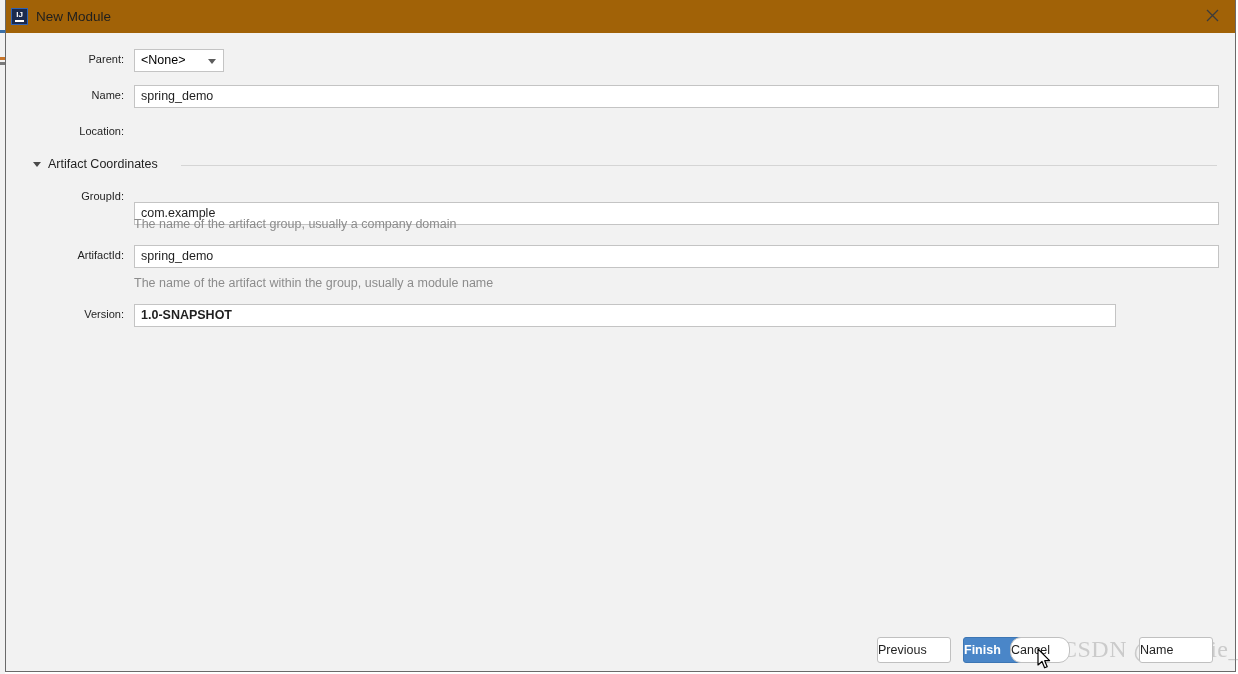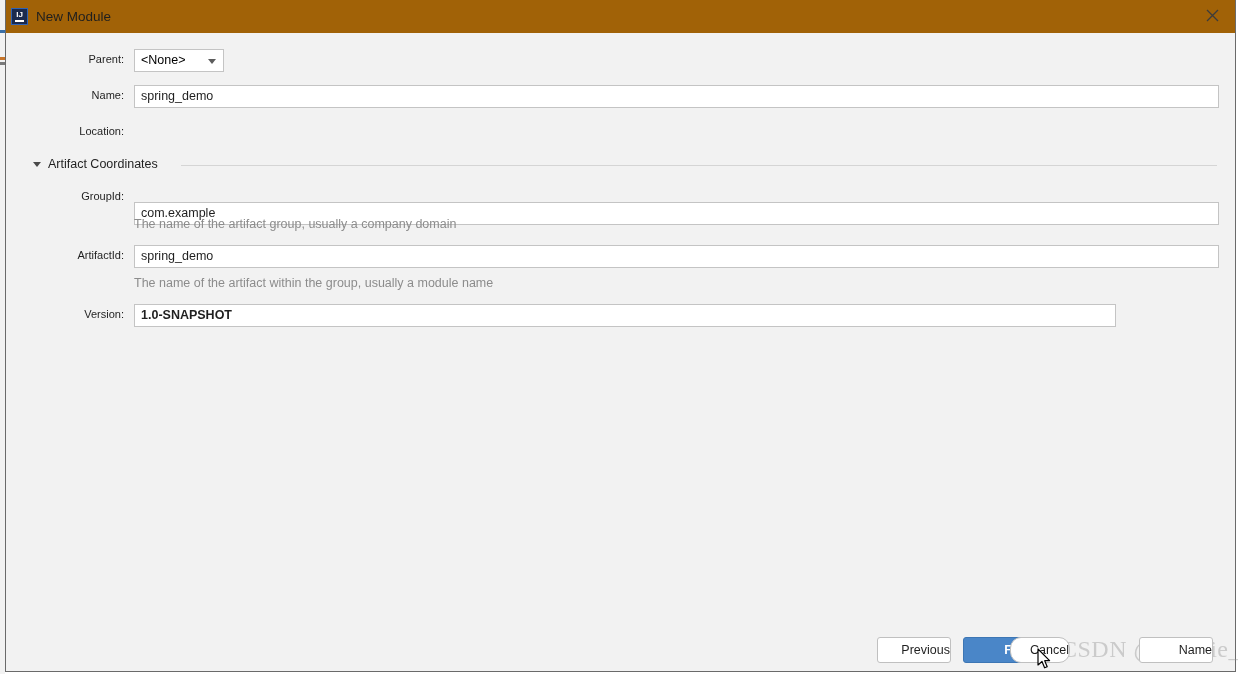--- a/index.html
+++ b/index.html
@@ -221,21 +221,21 @@
   .btn {
     position: absolute;
     height: 26px;
     box-sizing: border-box;
     border: 1px solid #c0c0c0;
     border-radius: 3px;
     background: #ffffff;
     font-family: "Liberation Sans", sans-serif;
     font-size: 12.5px;
     color: #1f1f1f;
-    text-align: right;
+    text-align: left;
     line-height: 24px;
     cursor: default;
     user-select: none;
   }
   .btn.primary {
     background: #4a86c8;
     border: 1px solid #3d76b4;
     color: #ffffff;
     font-weight: bold;
   }

